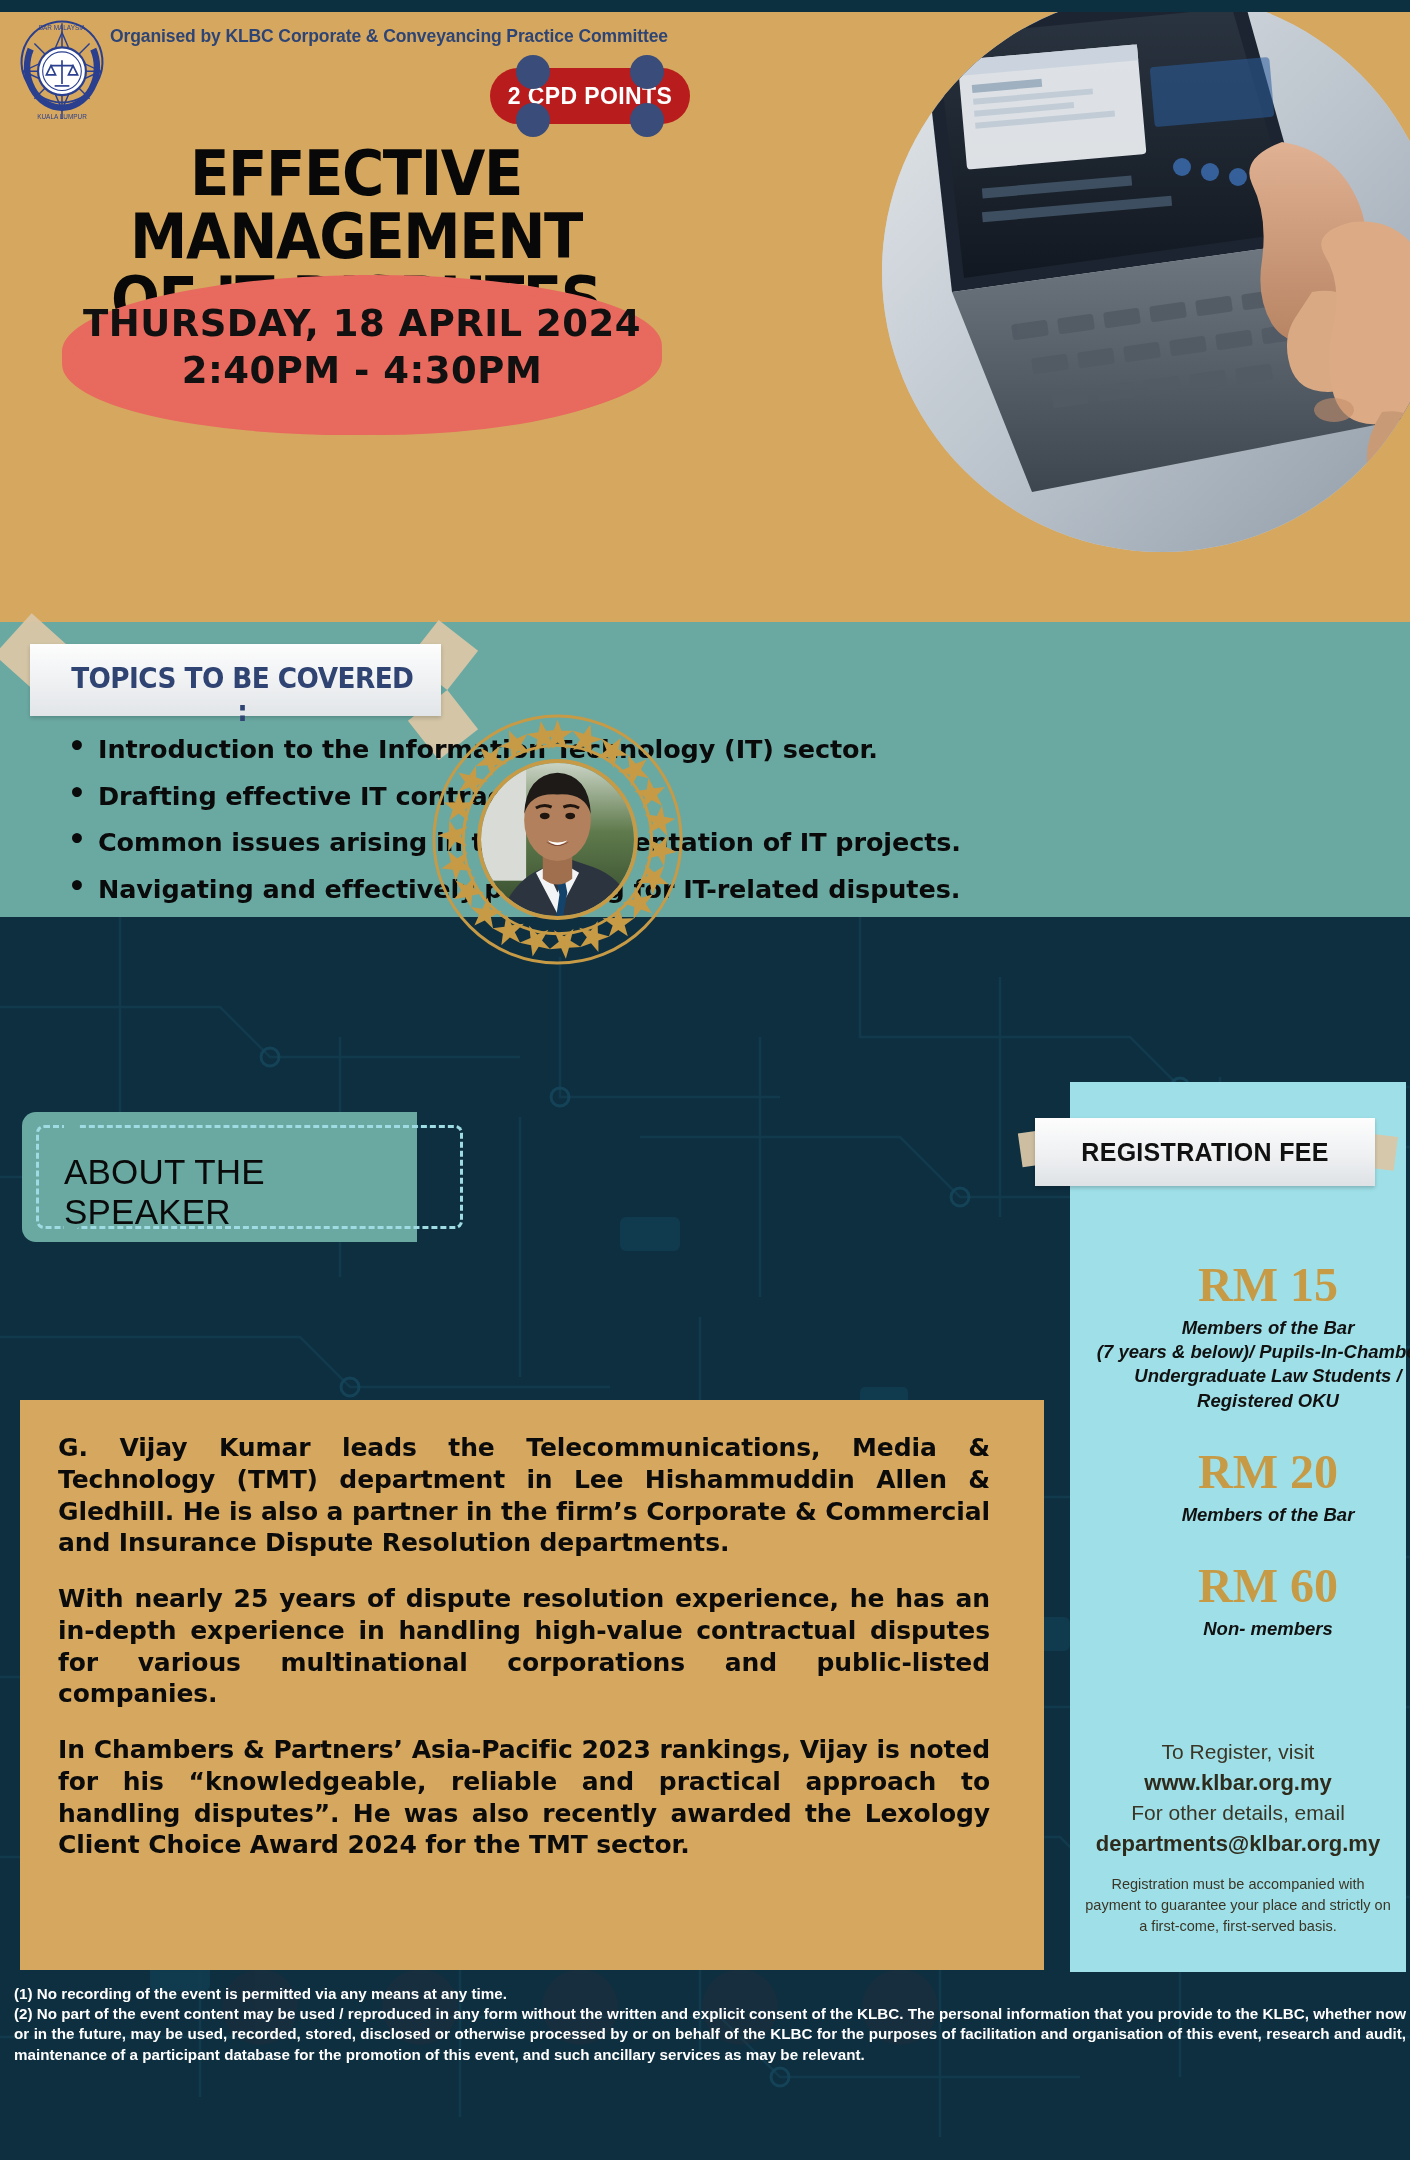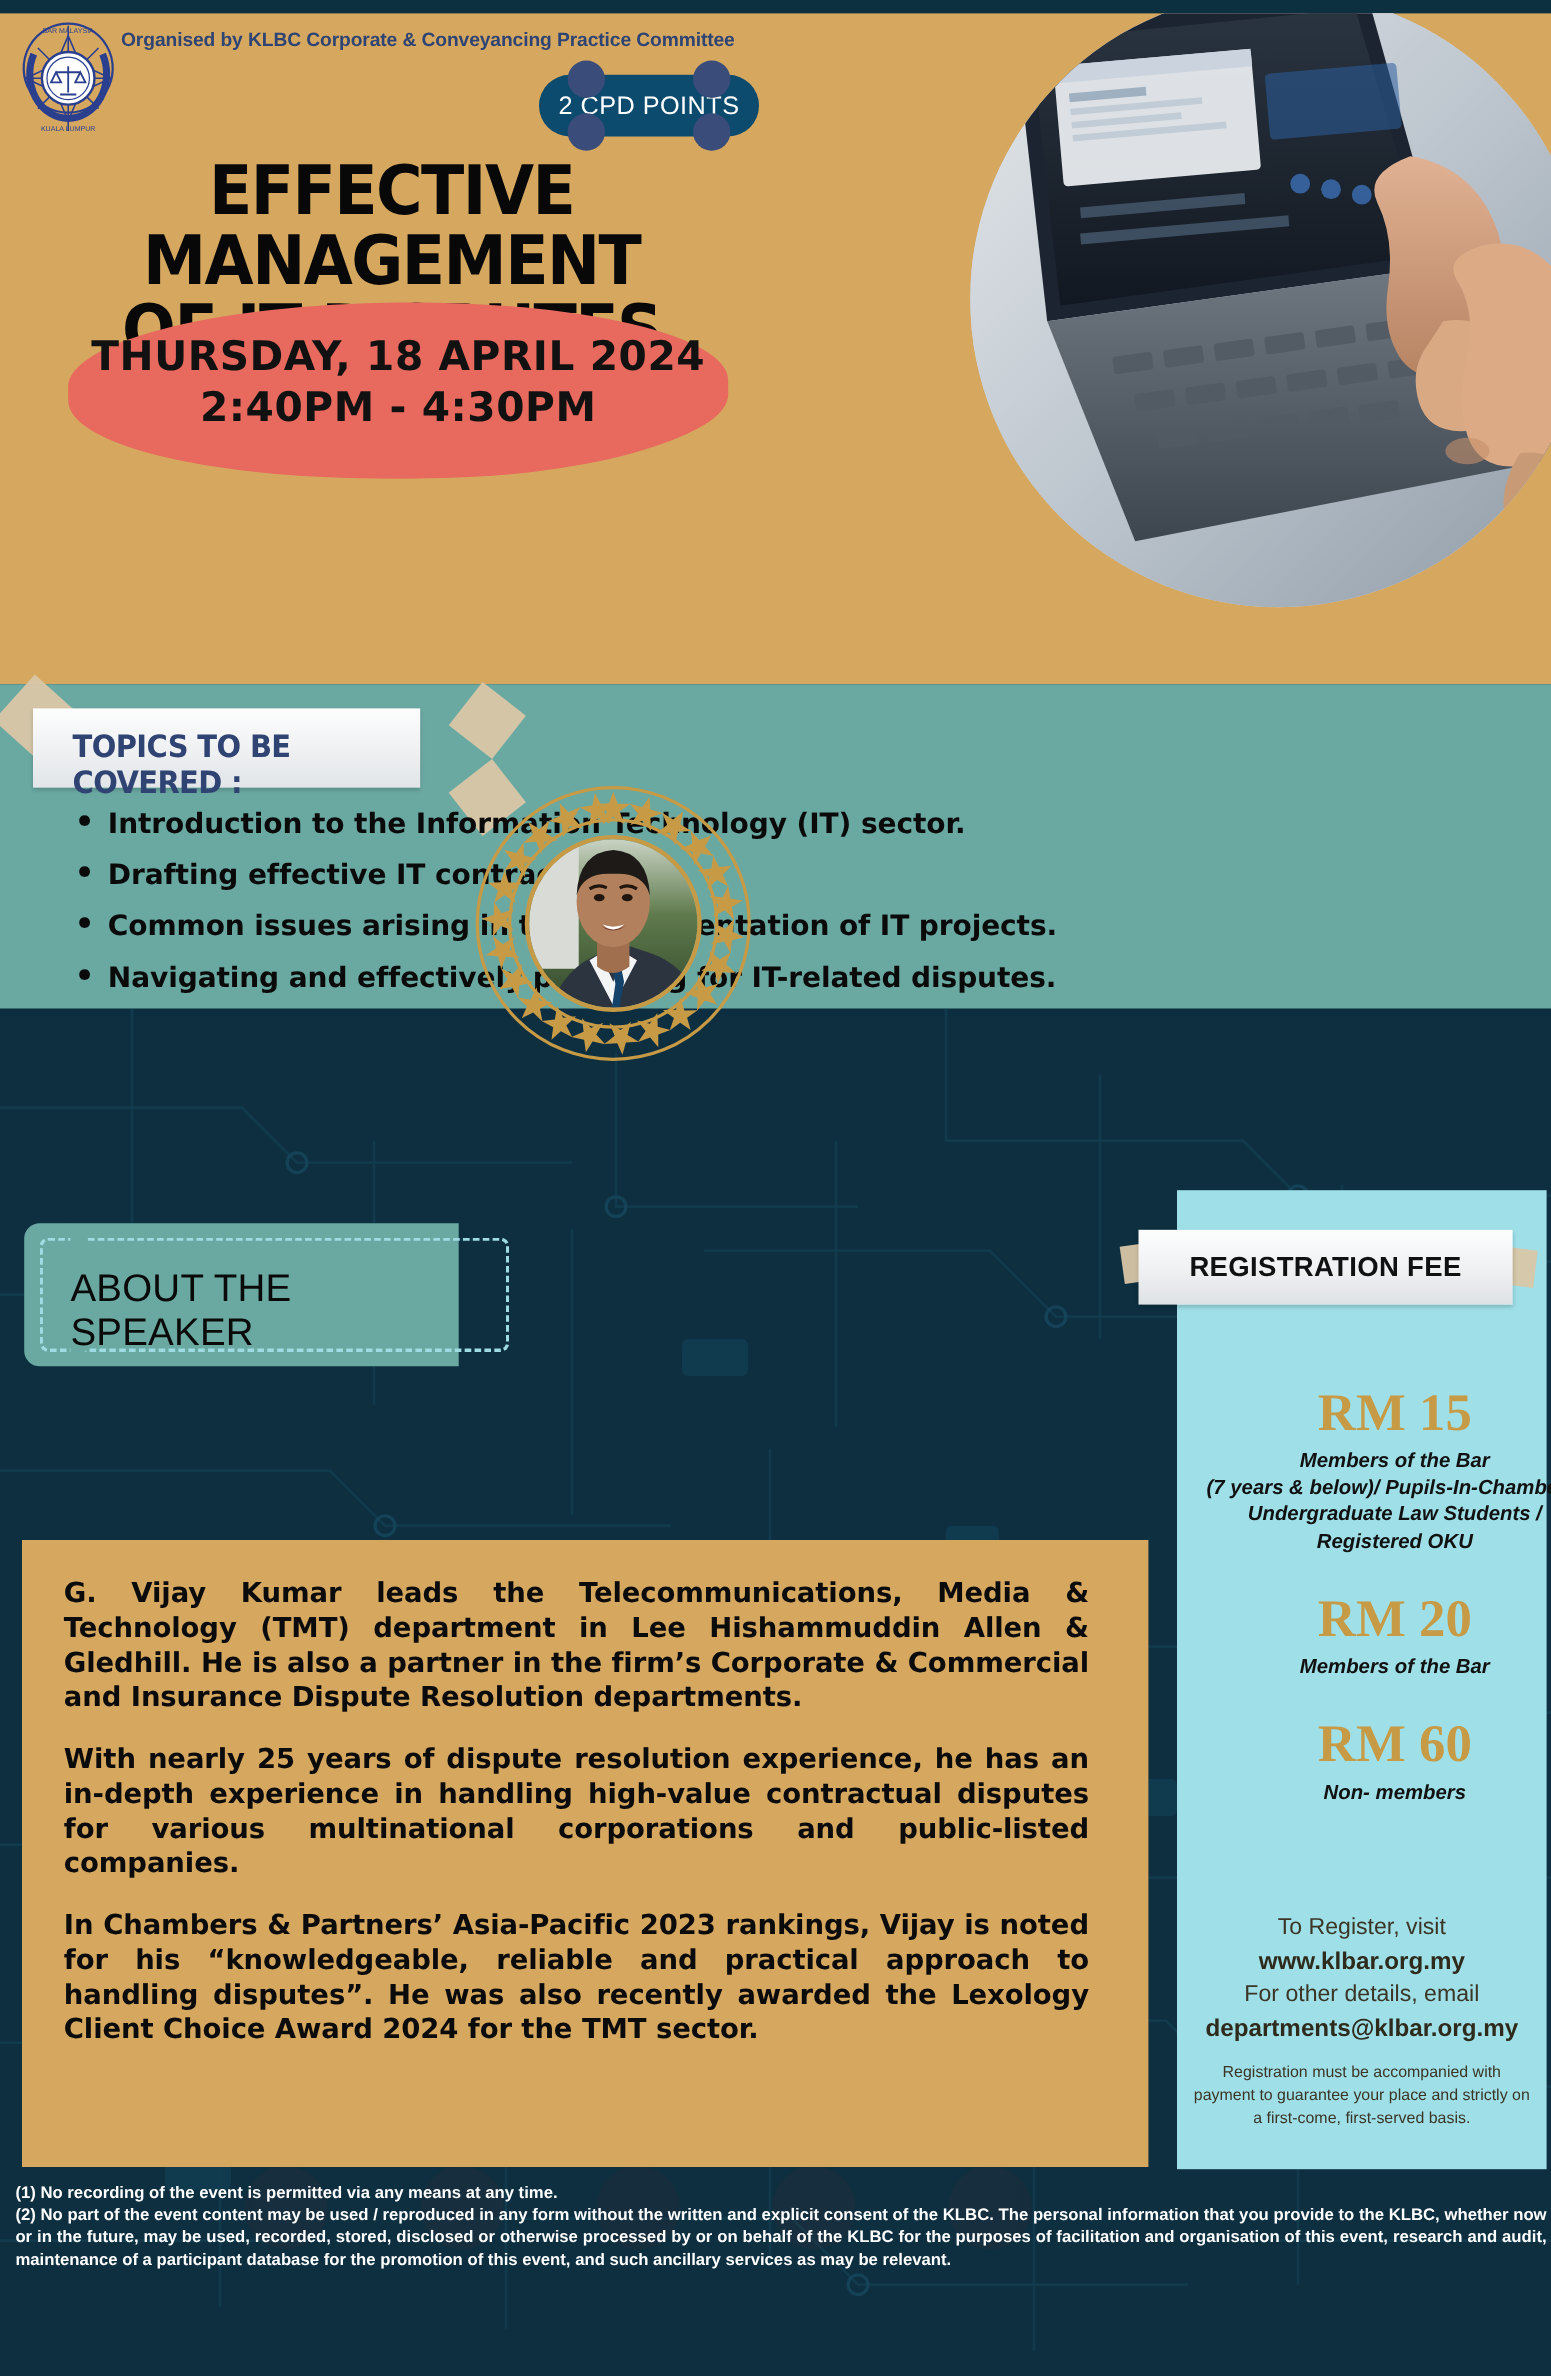--- a/index.html
+++ b/index.html
@@ -13,23 +13,23 @@
   
   .sec-tan { position:absolute; left:0; top:0; width:1410px; height:610px; background:#d6a85f; }
   .org-line {
     position:absolute; left:110px; top:14px; width:570px;
     font-size:17.5px; font-weight:bold; color:#2e4474; letter-spacing:-0.1px;
   }
   .bar-logo { position:absolute; left:16px; top:4px; width:92px; height:110px; }
 
   .cpd-badge {
     position:absolute; left:490px; top:56px; width:200px; height:56px;
-    background:#0c4a6e; color:#fff; border-radius:28px;
+    background:#b91c1c; color:#fff; border-radius:28px;
     display:flex; align-items:center; justify-content:center;
-    font-size:23px; font-weight:normal; letter-spacing:.4px;
+    font-size:23px; font-weight:bold; letter-spacing:.4px;
   }
   .cpd-badge::before, .cpd-badge::after{
     content:""; position:absolute; width:34px; height:34px; background:#3a4c79;
     border-radius:50%; top:-13px;
   }
   .cpd-badge::before{ left:26px; }
   .cpd-badge::after{ right:26px; }
   .cpd-lobe { position:absolute; width:34px; height:34px; background:#3a4c79; border-radius:50%; bottom:-13px; }
   .cpd-lobe.l{ left:26px; } .cpd-lobe.r{ right:26px; }
 
@@ -62,23 +62,24 @@
   .photo-circle {
     position:absolute; right:-32px; top:-20px; width:560px; height:560px;
     border-radius:50%; overflow:hidden;
     background:#c9cfd6;
   }
   .laptop-art { position:absolute; inset:0; }
 
   
   .sec-teal { position:absolute; left:0; top:610px; width:1410px; height:295px; background:#6aa9a2; }
   .topics-banner {
-    position:absolute; left:30px; top:632px; width:352px; height:72px;
+    position:absolute; left:30px; top:632px; width:411px; height:72px;
     background:linear-gradient(180deg,#fdfdfd 0%,#eef0f2 55%,#e2e5e8 100%);
     box-shadow:0 2px 4px rgba(0,0,0,.18);
+    text-align:center;
   }
   .topics-banner span{
     position:absolute; left:36px; top:18px;
     font-family:"DejaVu Sans", sans-serif; font-weight:bold;
     font-size:28px; color:#2f4473; letter-spacing:-0.6px;
     transform:scaleX(.94); transform-origin:left;
   }
   .tape { position:absolute; background:#d9c6a6; opacity:.95; }
   .tape.t1{ left:6px; top:612px; width:54px; height:56px; transform:rotate(42deg); }
   .tape.t2{ left:418px; top:618px; width:50px; height:50px; transform:rotate(38deg); }

